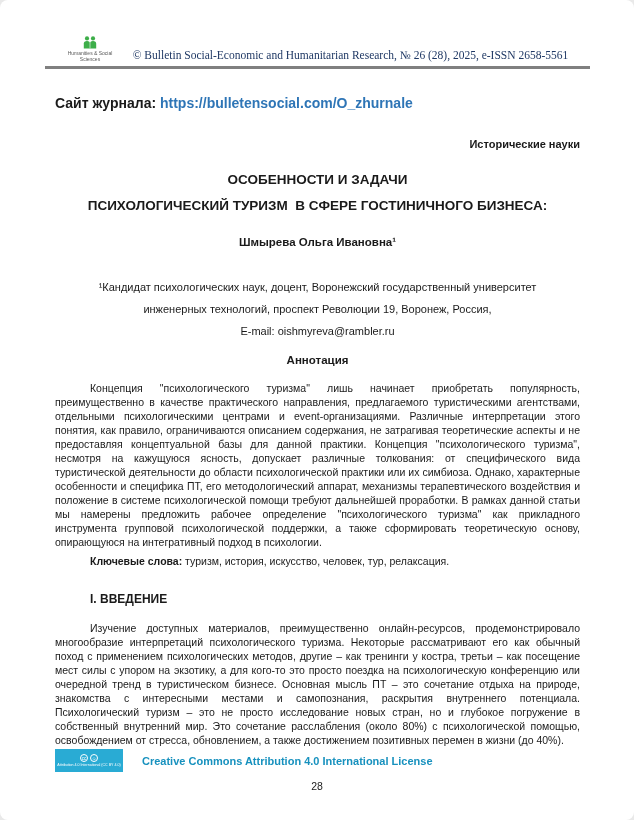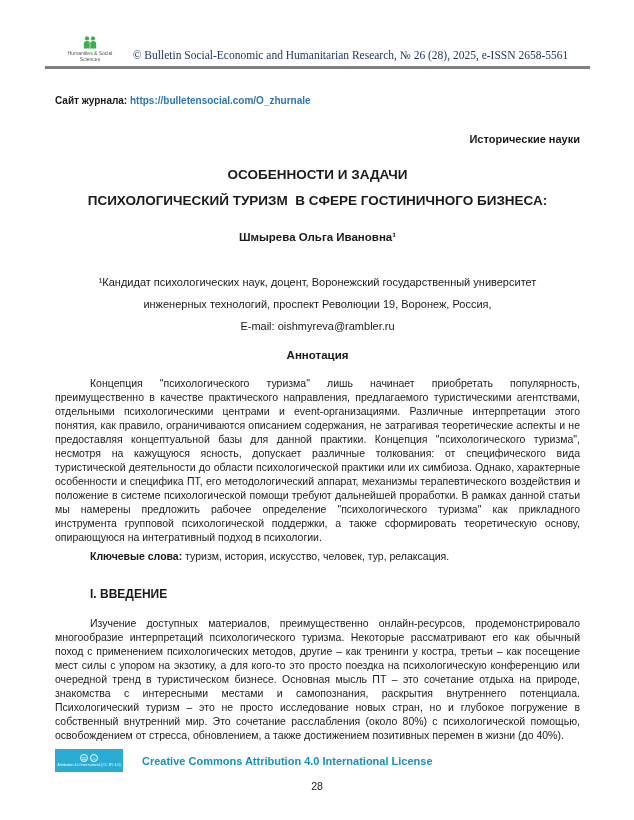--- a/index.html
+++ b/index.html
@@ -7,34 +7,35 @@
     position: relative;
     width: 634px;
     height: 820px;
     margin: 0 auto;
     background: #ffffff;
     box-sizing: border-box;
     padding: 36px 54px 7px 55px;
     font-family: "Liberation Sans", sans-serif;
     color: #1a1a1a;
     overflow: hidden;
+    border-radius: 8px;
   }
   
   .header-row { display: flex; align-items: flex-end; }
   .logo { width: 62px; text-align: center; margin-left: 4px; flex: none; }
   .logo-icon { line-height: 0; }
   .logo-text { font-size: 5px; line-height: 6px; color: #5a5a5a; margin-top: 1px; }
   .journal-line {
     flex: 1; text-align: center;
     font-family: "Liberation Serif", serif;
     font-size: 11.5px; color: #1F3864; padding-bottom: 1px;
   }
   .rule { height: 3px; background: #808080; margin: 4px -10px 0 -10px; }
   
-  .site-line { margin-top: 26px; font-size: 10px; font-weight: bold; }
+  .site-line { margin-top: 26px; font-size: 14px; font-weight: bold; }
   .site-link { color: #2E75B6; text-decoration: none; }
   
   .section-line { margin-top: 27px; text-align: right; font-weight: bold; font-size: 11px; }
   .article-title { margin-top: 17px; text-align: center; font-weight: bold; font-size: 13.5px; line-height: 26px; }
   .title-line { white-space: pre-wrap; display: block; }
   .author-line { margin-top: 17px; text-align: center; font-weight: bold; font-size: 11.5px; }
   .affiliation { margin-top: 28px; text-align: center; font-size: 11px; line-height: 22px; }
   .affiliation-line { display: block; }
   .abstract-heading { margin-top: 12px; text-align: center; font-weight: bold; font-size: 11.5px; }
   

